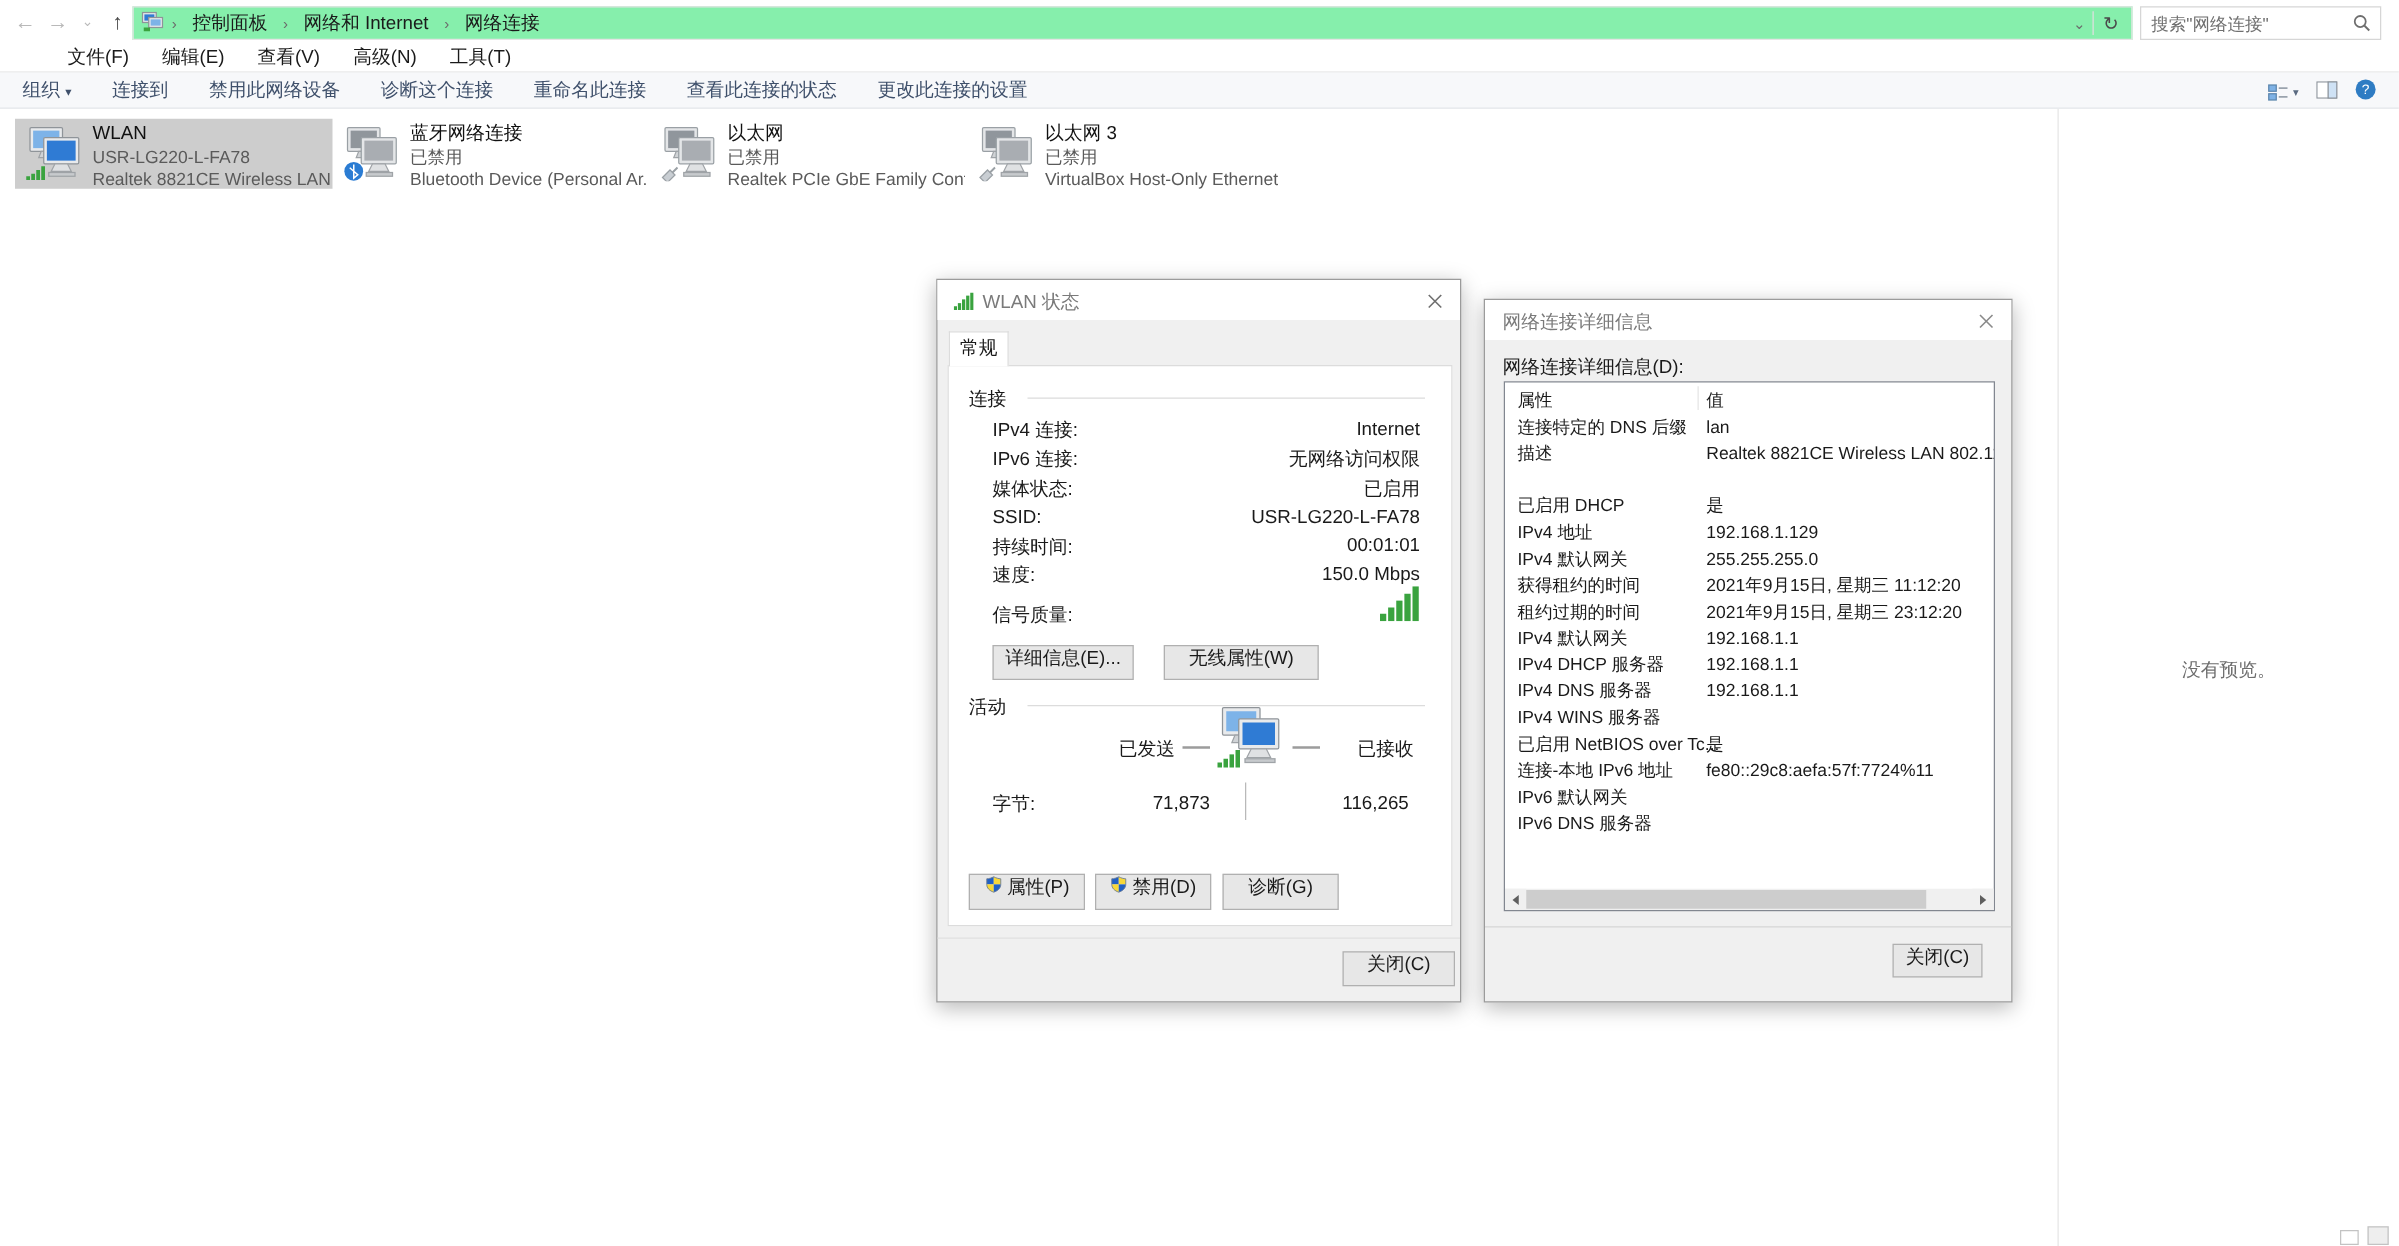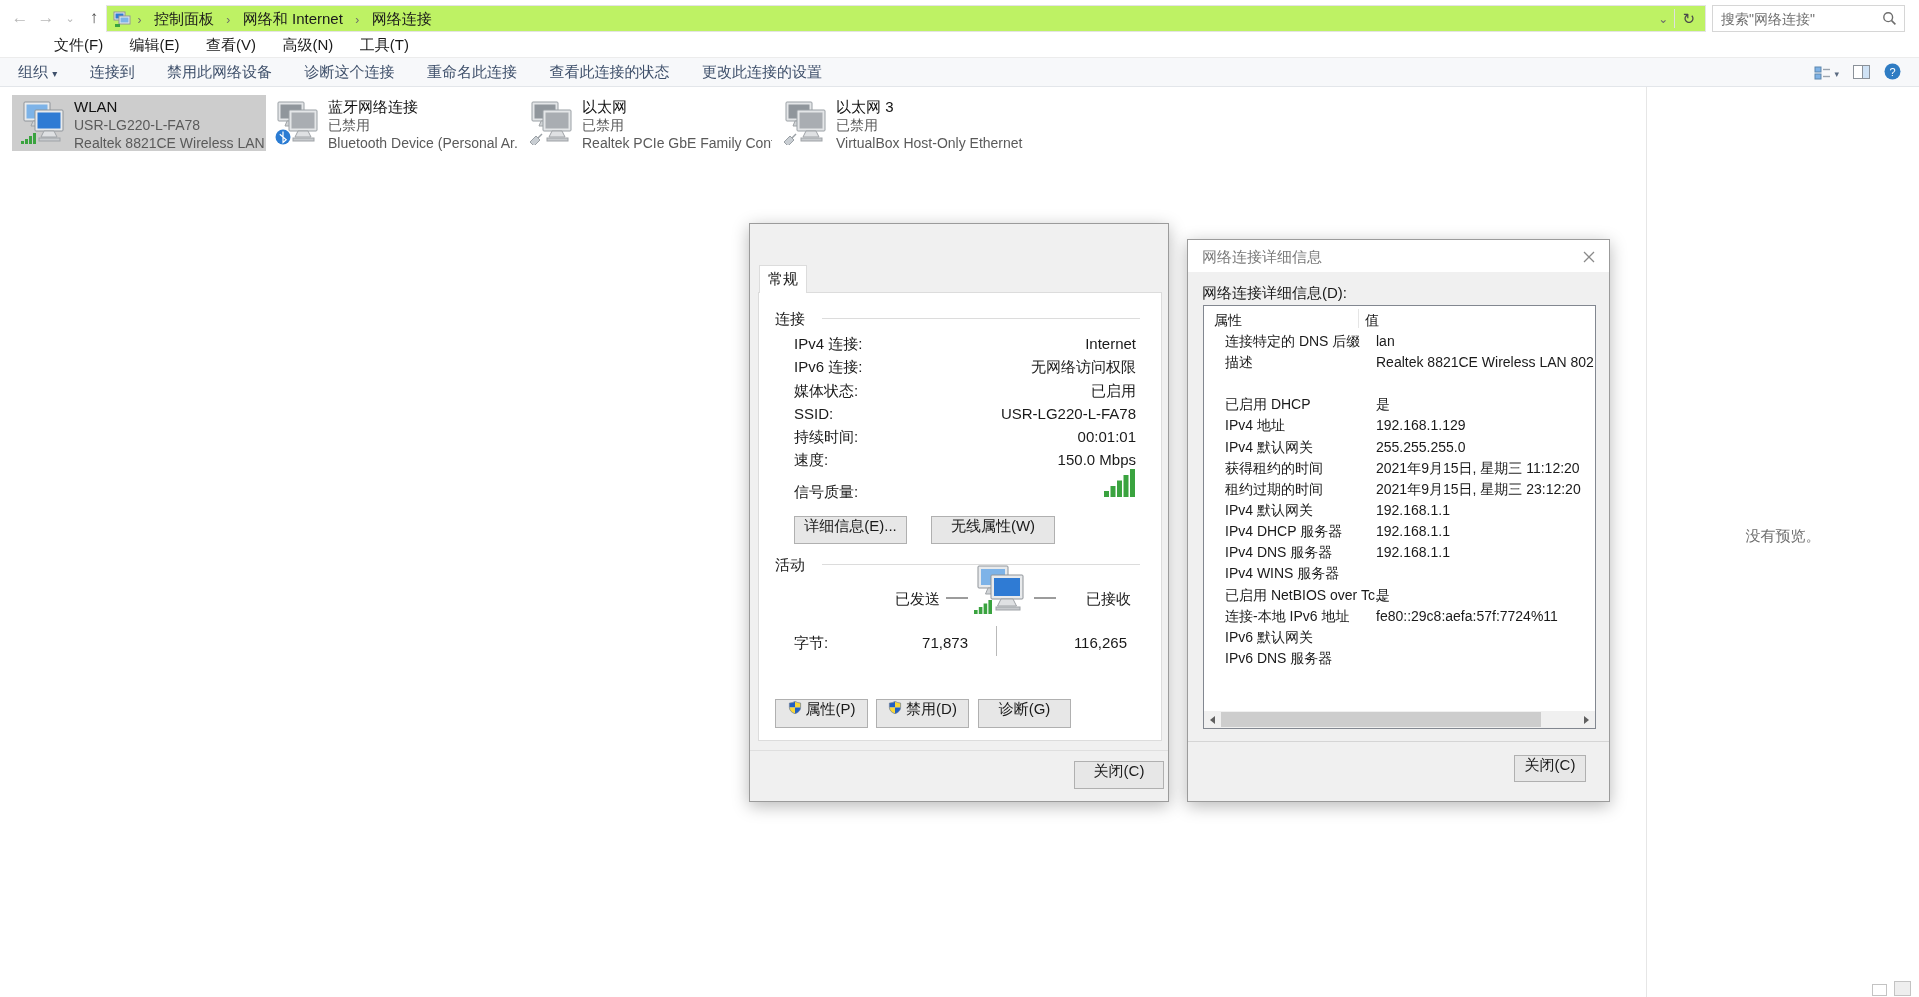--- a/index.html
+++ b/index.html
@@ -5,21 +5,21 @@
   * { margin:0; padding:0; box-sizing:border-box; }
   html,body { width:1919px; height:997px; overflow:hidden; background:#fff;
     font-family:"Liberation Sans","DejaVu Sans",sans-serif; color:#1a1a1a; }
 
   
   #navbar { position:absolute; left:0; top:0; width:1919px; height:37px; background:#fff; }
   .navbtn { position:absolute; top:6px; font-size:17px; color:#b9b9b9; width:24px; height:24px;
     text-align:center; line-height:24px; }
   .navbtn.en { color:#4a4a4a; }
   #addressbar { position:absolute; left:106px; top:5px; width:1600px; height:27px;
-    border:1px solid #e4e4e4; background:#bef264; }
+    border:1px solid #e4e4e4; background:#86efac; }
   .crumb { font-size:15px; color:#1a1a1a; line-height:25px; padding:0 6px; display:inline-block; }
   .crumb-sep { font-size:12px; color:#6b6b6b; line-height:25px; display:inline-block; padding:0 2px; }
   #addr-right { position:absolute; right:3px; top:0; height:25px; display:flex; align-items:center; }
   #searchbox { position:absolute; left:1712px; top:5px; width:193px; height:27px;
     border:1px solid #d6d6d6; background:#fff; }
   #searchbox .ph { position:absolute; left:8px; top:5px; font-size:14px; color:#707070; }
 
   #menubar { position:absolute; left:0; top:33px; width:1919px; height:24px; background:#fff;padding-left:44px; }
   .menu-item { display:inline-block; font-size:15px; color:#1a1a1a; padding:3px 12px 3px 10px; }
 
@@ -63,21 +63,21 @@
   .wrow { position:absolute; left:44px; width:342px; height:20px; }
   .wl { position:absolute; left:0; font-size:15px; }
   .wv { position:absolute; right:0; font-size:15px; }
   .dash { position:absolute; height:2px; background:#9c9c9c; width:22px; }
 
   
   #det-dlg { left:1187px; top:239px; width:423px; height:563px; }
   #det-list { position:absolute; left:15px; top:65px; width:393px; height:424px; background:#fff;
     border:1px solid #828790; overflow:hidden; }
   .dcolhead { position:absolute; top:6px; font-size:14px; }
-  .drow { position:absolute; left:11px; width:100%; height:20px; }
+  .drow { position:absolute; left:0; width:100%; height:20px; }
   .dk { position:absolute; left:10px; font-size:14px; white-space:nowrap; }
   .dv { position:absolute; left:161px; font-size:14px; white-space:nowrap; }
   #det-hscroll { position:absolute; left:0; bottom:0; width:391px; height:17px; background:#f0f0f0; }
   .scr-arrow { position:absolute; top:0; width:17px; height:17px; background:#f0f0f0;
     display:flex; align-items:center; justify-content:center; }
   #det-thumb { position:absolute; left:17px; top:1px; width:320px; height:15px; background:#cdcdcd; }
 
   .tri-l { width:0; height:0; border-top:4px solid transparent; border-bottom:4px solid transparent;
     border-right:5px solid #5f5f5f; }
   .tri-r { width:0; height:0; border-top:4px solid transparent; border-bottom:4px solid transparent;
@@ -265,20 +265,38 @@
 
 <div id="pane-divider"></div>
 <div id="preview-pane">
   <div id="preview-text">没有预览。</div>
 </div>
 
 <span class="mini-ic" style="left:1872px;top:984px;width:15px;height:12px"></span>
 <span class="mini-ic" style="left:1894px;top:981px;width:17px;height:15px;background:#eee"></span>
 
 <div id="wlan-dlg" class="dialog">
+  <div class="dlg-titlebar">
+    <span style="position:absolute;left:13px;top:10px">
+      <svg width="16" height="14" viewBox="0 0 16 14" fill="#3aa33f">
+        <rect x="0" y="11" width="2.6" height="3"></rect>
+        <rect x="3.3" y="8.5" width="2.6" height="5.5"></rect>
+        <rect x="6.6" y="5.5" width="2.6" height="8.5"></rect>
+        <rect x="9.9" y="2.5" width="2.6" height="11.5"></rect>
+        <rect x="13.2" y="0" width="2.6" height="14"></rect>
+      </svg>
+    </span>
+    <span class="dlg-title" style="left:36px">WLAN 状态</span>
+    <span class="dlg-close" style="right:10px">
+      <svg width="20" height="20" viewBox="0 0 20 20">
+        <line x1="5" y1="5" x2="15" y2="15" stroke="#6e6e6e" stroke-width="1.3"></line>
+        <line x1="15" y1="5" x2="5" y2="15" stroke="#6e6e6e" stroke-width="1.3"></line>
+      </svg>
+    </span>
+  </div>
 
   <div id="wlan-tab">常规</div>
   <div id="wlan-page"></div>
 
   <span class="grp-label" style="left:21px;top:86px;z-index:3">连接</span>
   <span class="grp-line" style="left:72px;top:94px;width:318px;z-index:3"></span>
 
   <div class="wrow" style="top:111px;z-index:3">
     <span class="wl">IPv4 连接:</span>
       <span class="wv">Internet</span>

